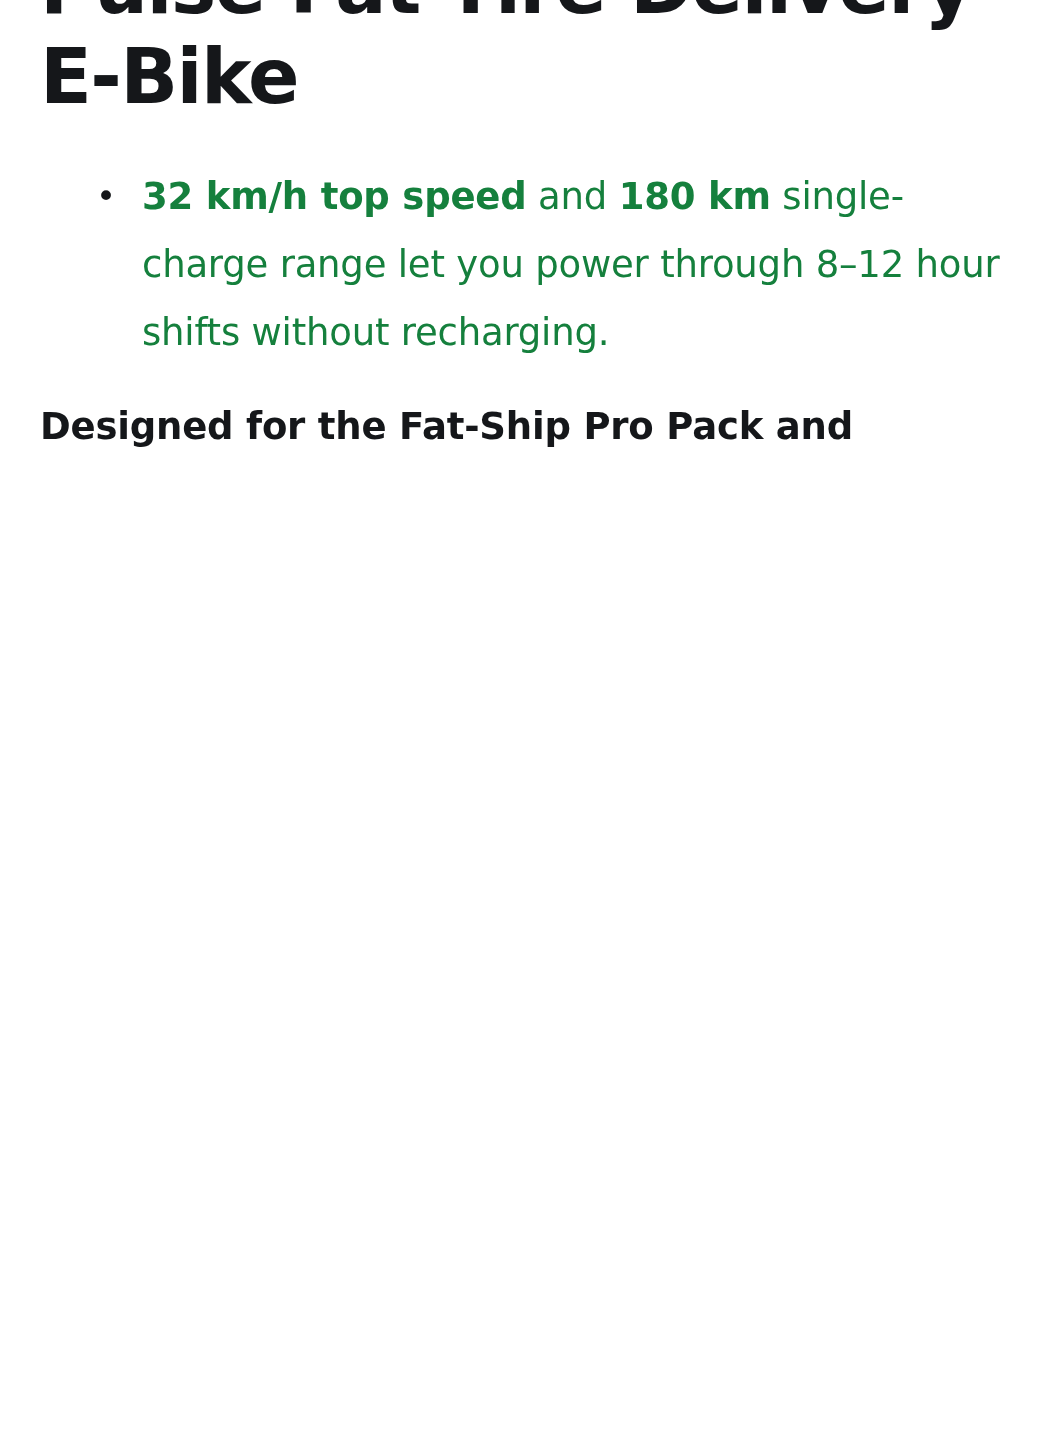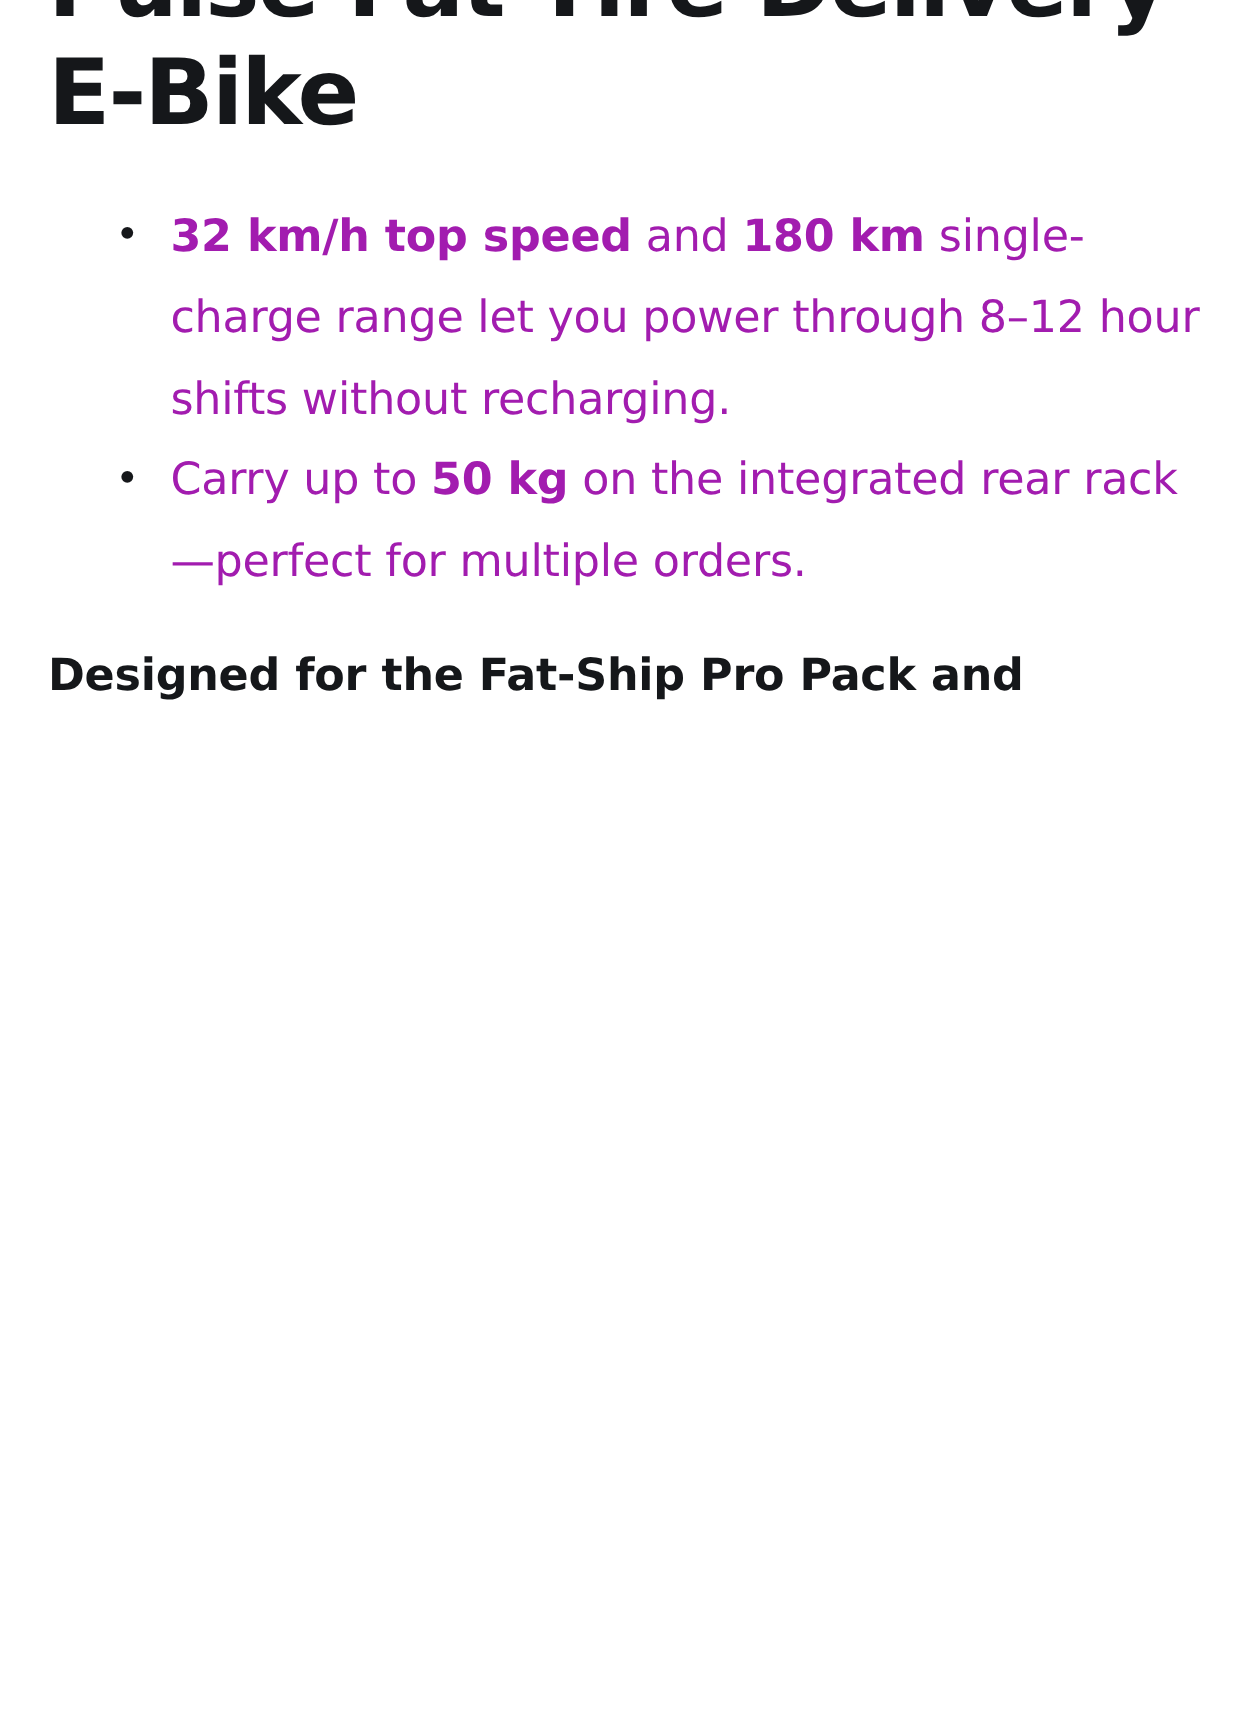--- a/index.html
+++ b/index.html
@@ -45,21 +45,21 @@
     padding: 0 0 0 52px;
     list-style: none;
   }
   ul.features li {
     position: relative;
     font-size: 37px;
     line-height: 1.83;
     margin: 0 0 0 0;
     padding: 0 0 0 50px;
     letter-spacing: -0.2px;
-    color: #a21caf;
+    color: #15803d;
   }
   ul.features li::before {
     content: "\2022";
     position: absolute;
     left: 4px;
     top: 0;
     font-size: 34px;
     line-height: 1.95;
     color: #15171a;
   }
@@ -79,18 +79,17 @@
 </head>
 <body>
 
 <div class="page">
 
   <h1 class="title">Pulse Fat Tire Delivery E-Bike</h1>
 
 
   <ul class="features">
     <li><b>32 km/h top speed</b><span> and </span><b>180 km</b><span> single-charge range let you power through 8–12 hour shifts without recharging.</span></li>
-    <li><span>Carry up to </span><b>50 kg</b><span> on the integrated rear rack—perfect for multiple orders.</span></li>
   </ul>
 
   <p class="next-para">Designed for the Fat-Ship Pro Pack and</p>
 
 </div>
 
 </body></html>

